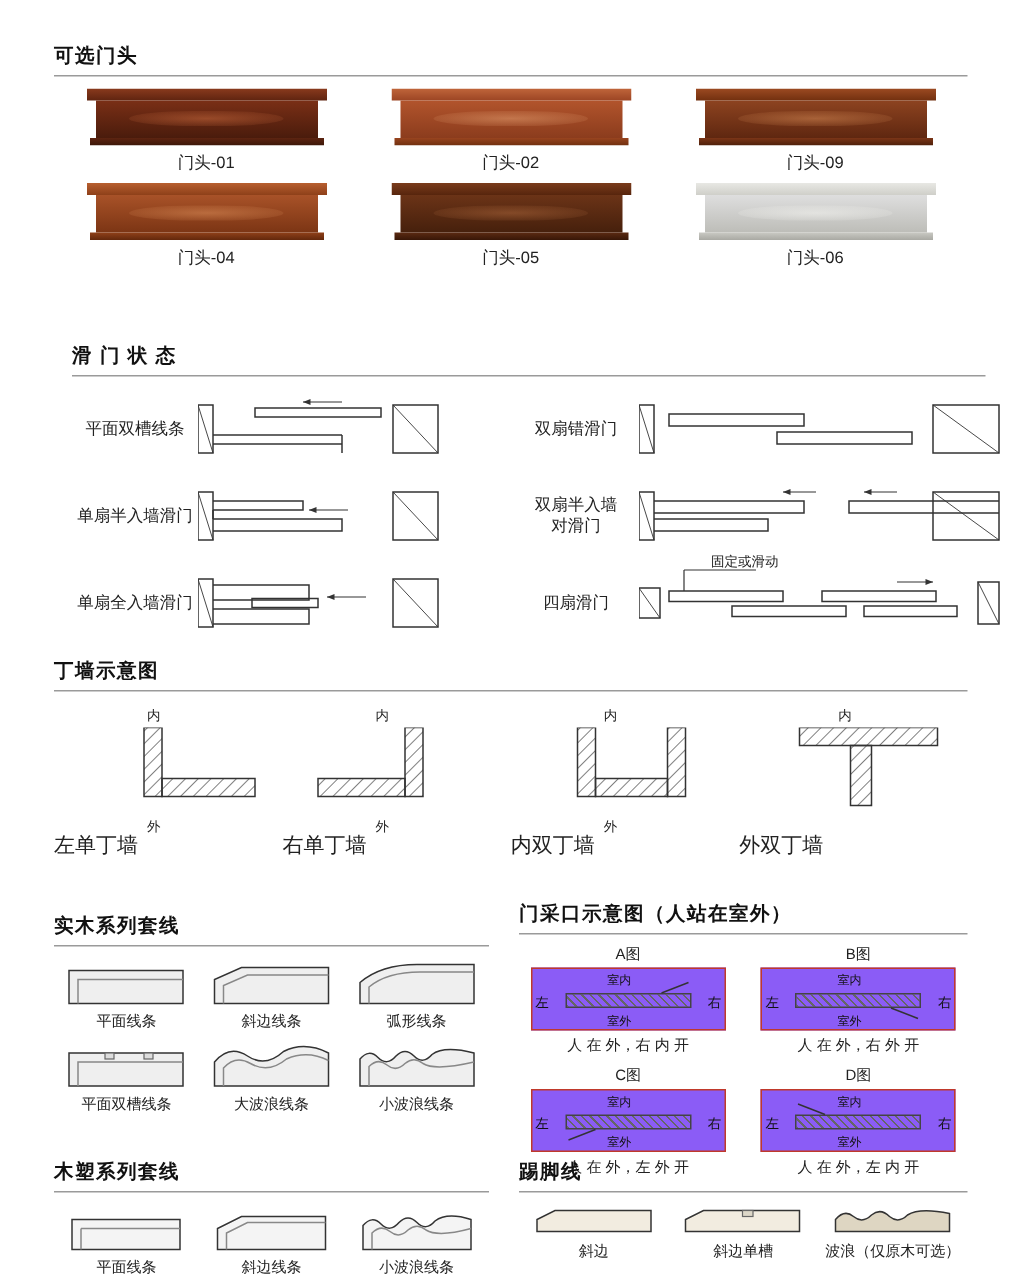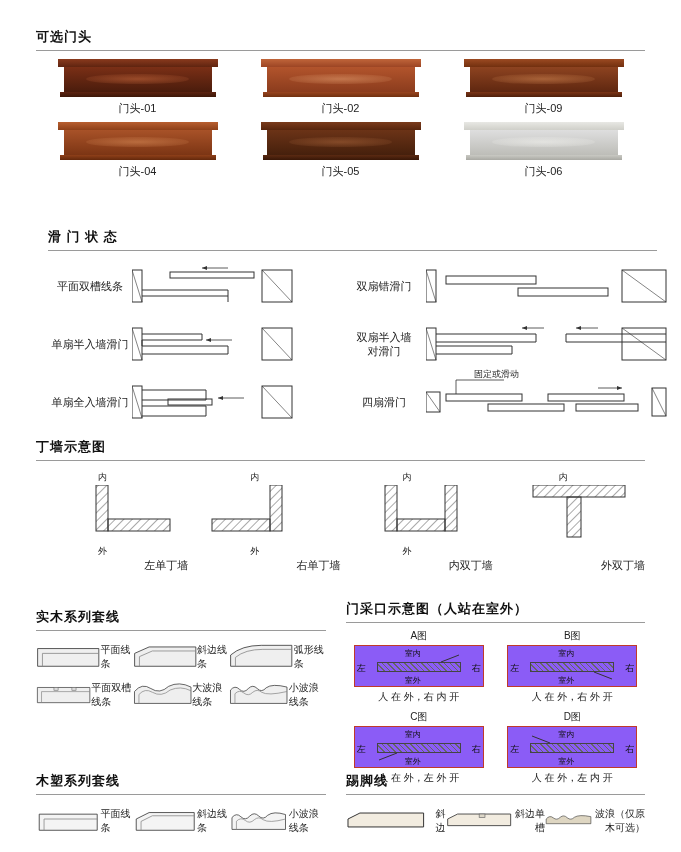--- a/index.html
+++ b/index.html
@@ -74,27 +74,27 @@
   .sl-grid{display:grid;grid-template-columns:1fr 1fr;row-gap:8px;margin-top:10px;}
   .sl-cell{display:flex;align-items:center;height:50px;}
   .sl-label{font-size:11px;width:84px;text-align:center;line-height:14px;}
   .sl-draw{flex:1;height:48px;position:relative;}
   .tinytxt{position:absolute;font-size:9px;color:#222;white-space:nowrap;}
 
   
   #twall{position:absolute;left:36px;top:438px;width:609px;}
   .tw-grid{display:flex;margin-top:10px;}
   .tw-cell{flex:1;position:relative;height:100px;}
-  .tw-cap{position:absolute;bottom:-2px;left:0;right:0;text-align:right;font-size:11px;}
+  .tw-cap{position:absolute;bottom:-2px;left:0;right:0;text-align:left;font-size:14px;}
   .nlab{position:absolute;font-size:9px;color:#222;}
 
   
   #solidwood{position:absolute;left:36px;top:608px;width:290px;}
   .mold-grid{display:grid;grid-template-columns:repeat(3,1fr);row-gap:6px;margin-top:8px;}
-  .mold-cell{display:flex;flex-direction:row;align-items:center;}
+  .mold-cell{display:flex;flex-direction:column;align-items:center;}
   .mold-box{width:80px;height:32px;}
   .mold-cap{font-size:10px;margin-top:3px;}
 
   
   #dooropen{position:absolute;left:346px;top:600px;width:299px;}
   .do-grid{display:grid;grid-template-columns:1fr 1fr;gap:6px 8px;margin-top:6px;}
   .do-cell{display:flex;flex-direction:column;align-items:center;}
   .do-title{font-size:10px;margin-bottom:2px;}
   .do-box{width:130px;height:42px;border:1px solid #c0392b;position:relative;box-sizing:border-box;background:#8b5cf6;}
   .do-cap{font-size:10px;margin-top:3px;}
@@ -104,21 +104,21 @@
     position:absolute;left:22px;right:22px;top:16px;height:10px;
     background-image:repeating-linear-gradient(45deg,#666 0 1px,transparent 1px 4px);
     border:1px solid #444;box-sizing:border-box;
   }
 
   
   #woodplastic{position:absolute;left:36px;top:772px;width:290px;}
   
   #skirting{position:absolute;left:346px;top:772px;width:299px;}
   .sk-grid{display:grid;grid-template-columns:repeat(3,1fr);margin-top:8px;}
-  .sk-cell{display:flex;flex-direction:row;align-items:center;text-align:right;}
+  .sk-cell{display:flex;flex-direction:column;align-items:center;}
   .sk-box{width:80px;height:20px;}
   .sk-cap{font-size:10px;margin-top:4px;}
 
   svg{display:block;}
 </style>
 </head>
 <body>
 
 <div class="page">
 

